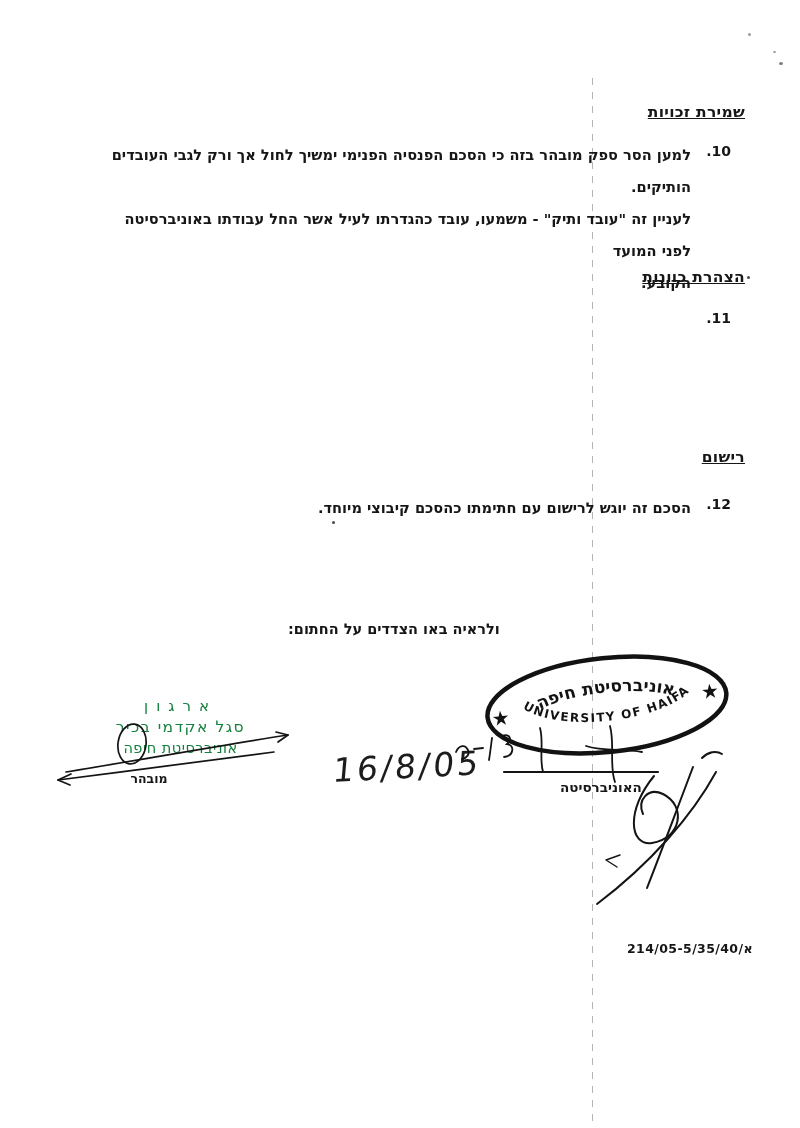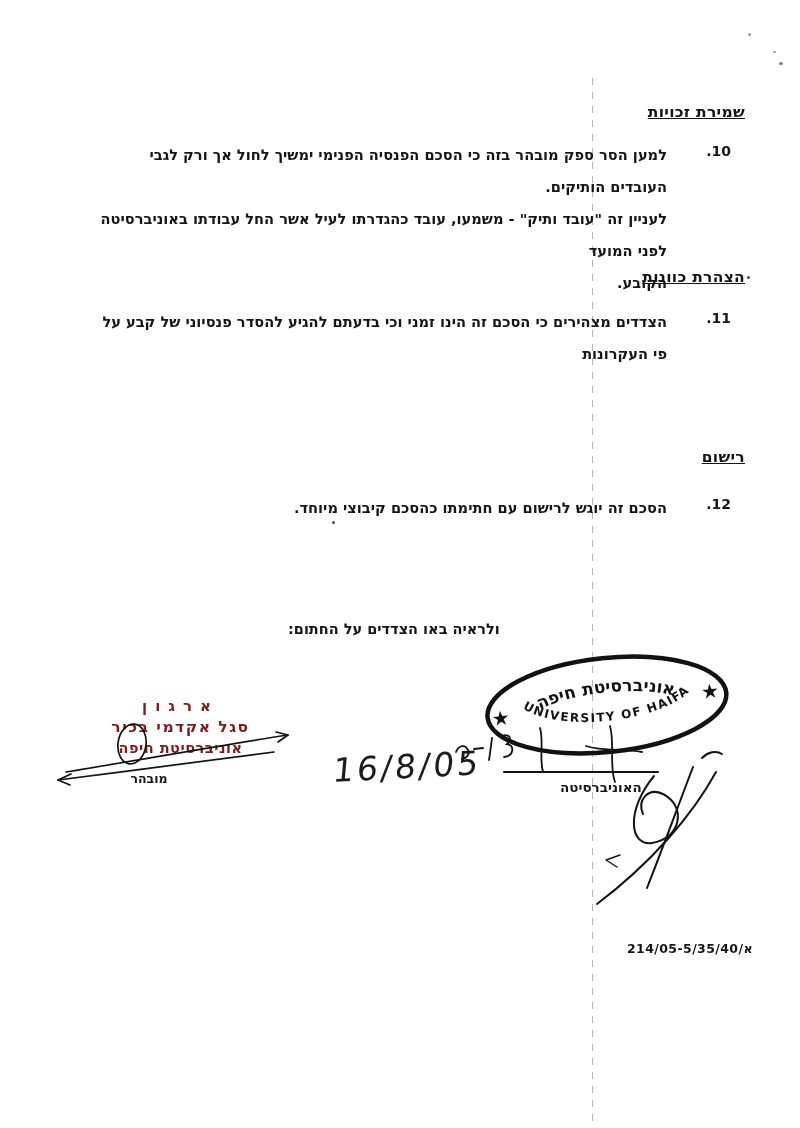--- a/index.html
+++ b/index.html
@@ -8,28 +8,28 @@
     background:#ffffff;color:#161616;
     font-family:"DejaVu Sans",sans-serif;
   }
   .heading{
     position:absolute;right:55px;direction:rtl;
     font-size:15.5px;font-weight:700;text-decoration:underline;
     letter-spacing:.3px;white-space:nowrap;
   }
   .clause{position:absolute;left:95px;right:55px;direction:rtl;}
   .clause .num{position:absolute;right:14px;top:4px;font-size:14px;font-weight:600;}
-  .clause .lines{margin-right:78px;font-size:14.6px;font-weight:600;line-height:32px;text-align:right;}
+  .clause .lines{margin-right:54px;font-size:14.6px;font-weight:600;line-height:32px;text-align:right;}
   .witness{
     position:absolute;left:288px;top:621px;direction:rtl;
     font-size:14.5px;font-weight:700;white-space:nowrap;
   }
   .org-stamp{
     position:absolute;left:88px;top:696px;width:185px;
-    direction:rtl;text-align:center;font-weight:700;color:#7f1d1d;
+    direction:rtl;text-align:center;font-weight:400;color:#15803d;
   }
   .org-stamp .l1{font-size:15px;letter-spacing:8px;line-height:20px;}
   .org-stamp .l2{font-size:15.5px;letter-spacing:1.5px;line-height:22px;}
   .org-stamp .l3{font-size:14.5px;letter-spacing:.5px;line-height:21px;}
   .org-label{
     position:absolute;left:116px;top:771px;width:66px;text-align:center;
     direction:rtl;font-size:12.5px;font-weight:600;
   }
   .hand-date{
     position:absolute;left:333px;top:747px;
@@ -70,21 +70,20 @@
     <div>למען הסר ספק מובהר בזה כי הסכם הפנסיה הפנימי ימשיך לחול אך ורק לגבי העובדים הותיקים.</div>
     <div>לעניין זה "עובד ותיק" - משמעו, עובד כהגדרתו לעיל אשר החל עבודתו באוניברסיטה לפני המועד</div>
     <div>הקובע.</div>
   </div>
 </div>
 
 <div class="heading" style="top:268px;">הצהרת כוונות</div>
 <div class="clause" style="top:306px;">
   <span class="num">11.</span>
   <div class="lines">
-    <div>הצדדים מצהירים כי הסכם זה הינו זמני וכי בדעתם להגיע להסדר פנסיוני של קבע על פי העקרונות</div>
   </div>
 </div>
 
 <div class="heading" style="top:448px;">רישום</div>
 <div class="clause" style="top:492px;">
   <span class="num">12.</span>
   <div class="lines">
     <div>הסכם זה יוגש לרישום עם חתימתו כהסכם קיבוצי מיוחד.</div>
   </div>
 </div>

